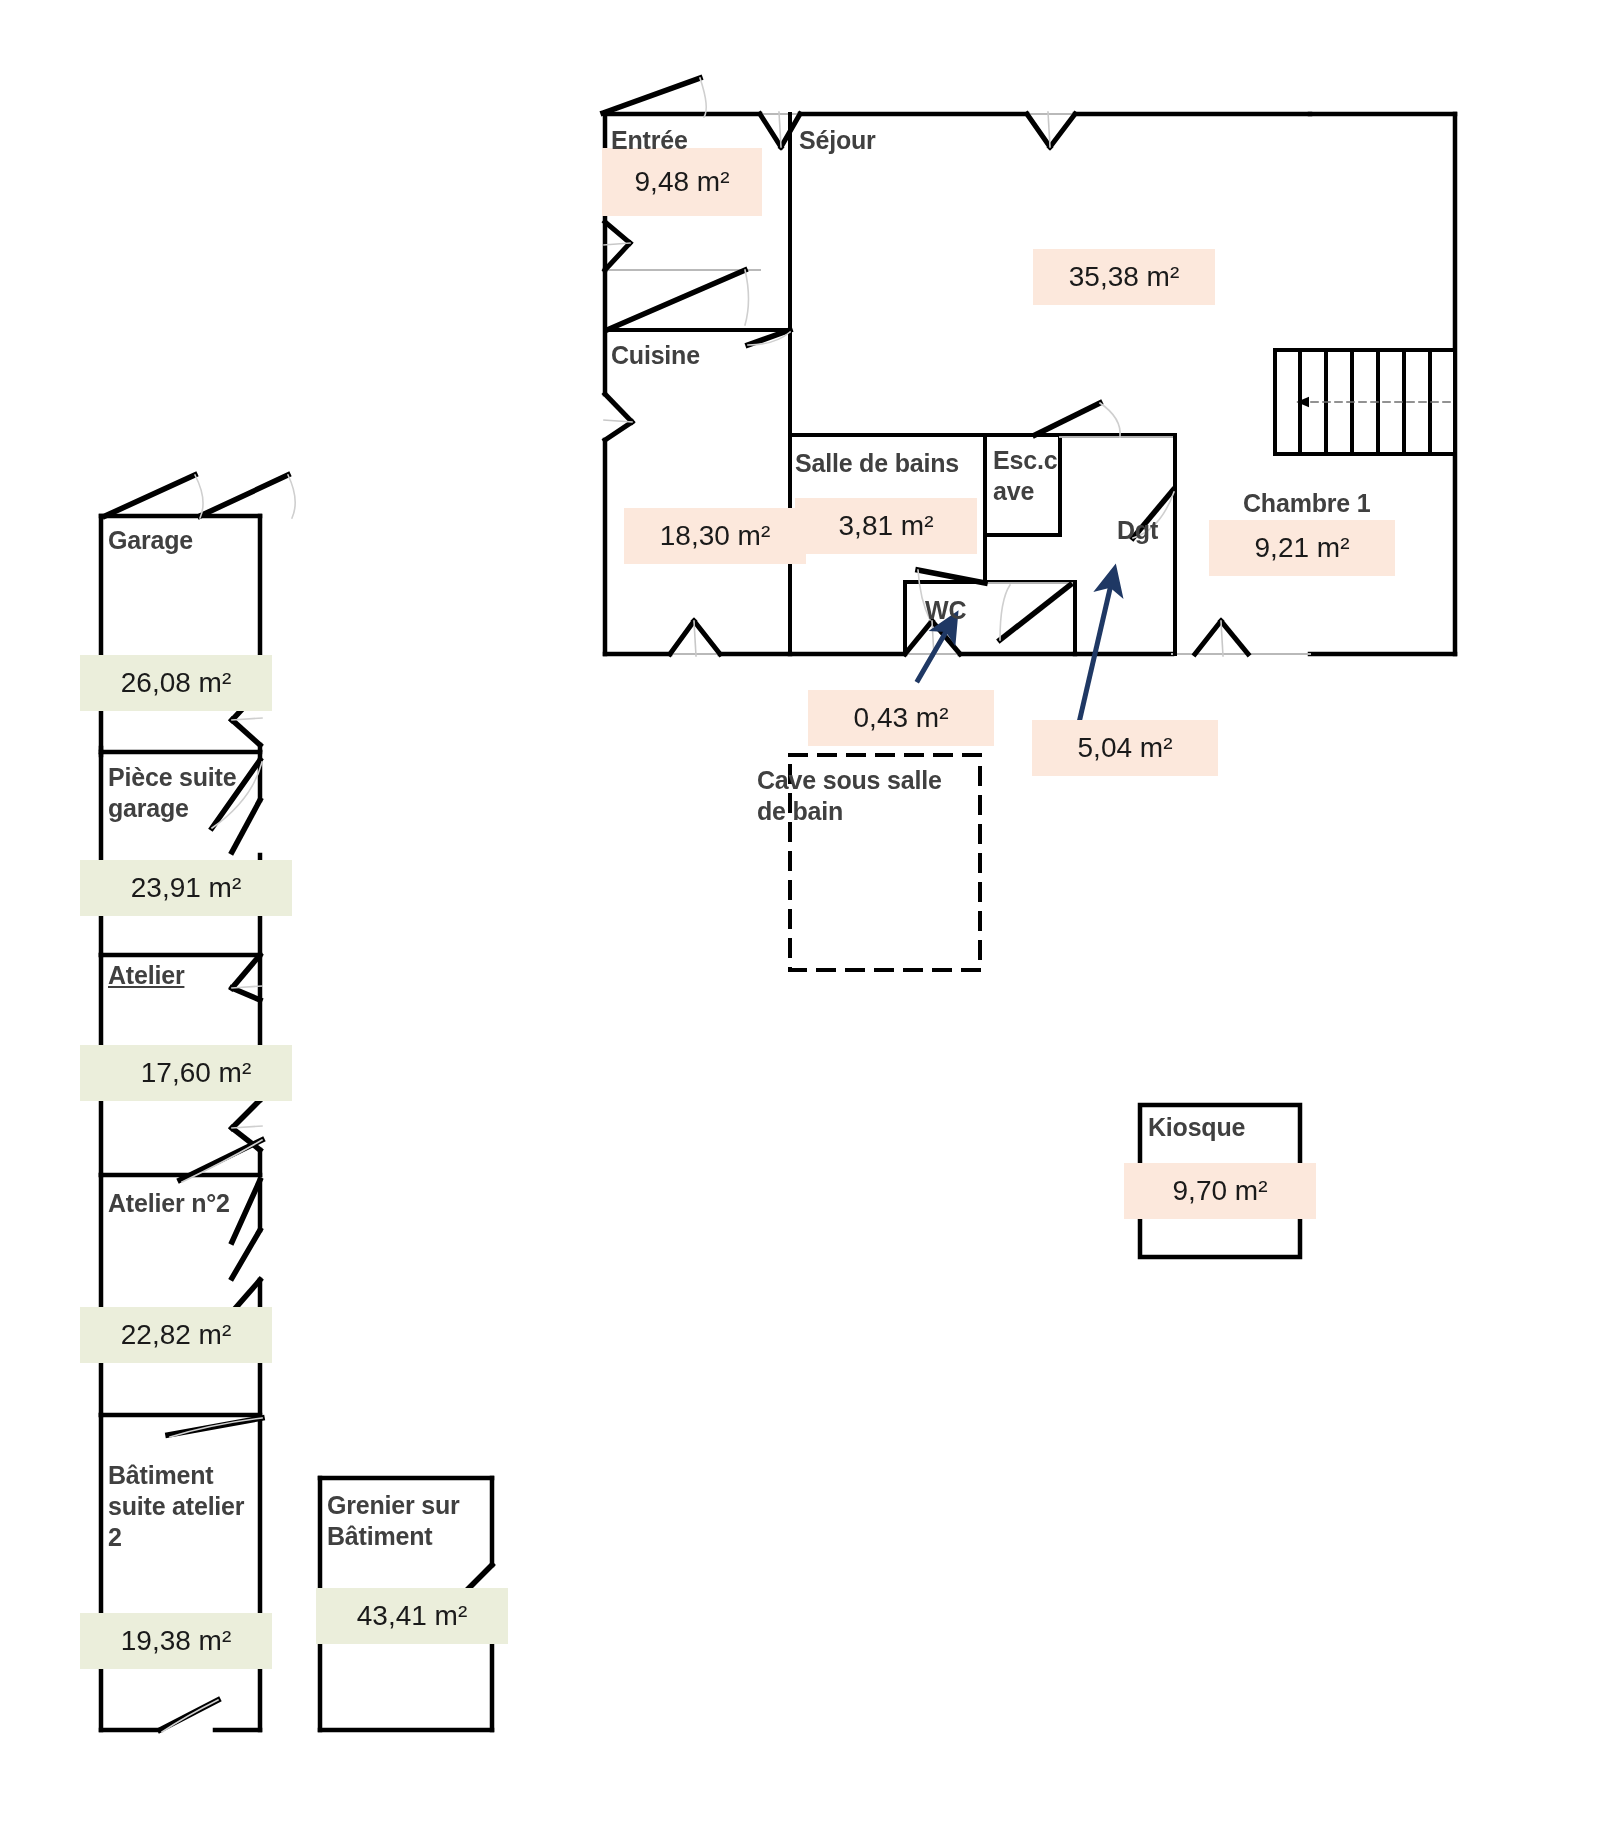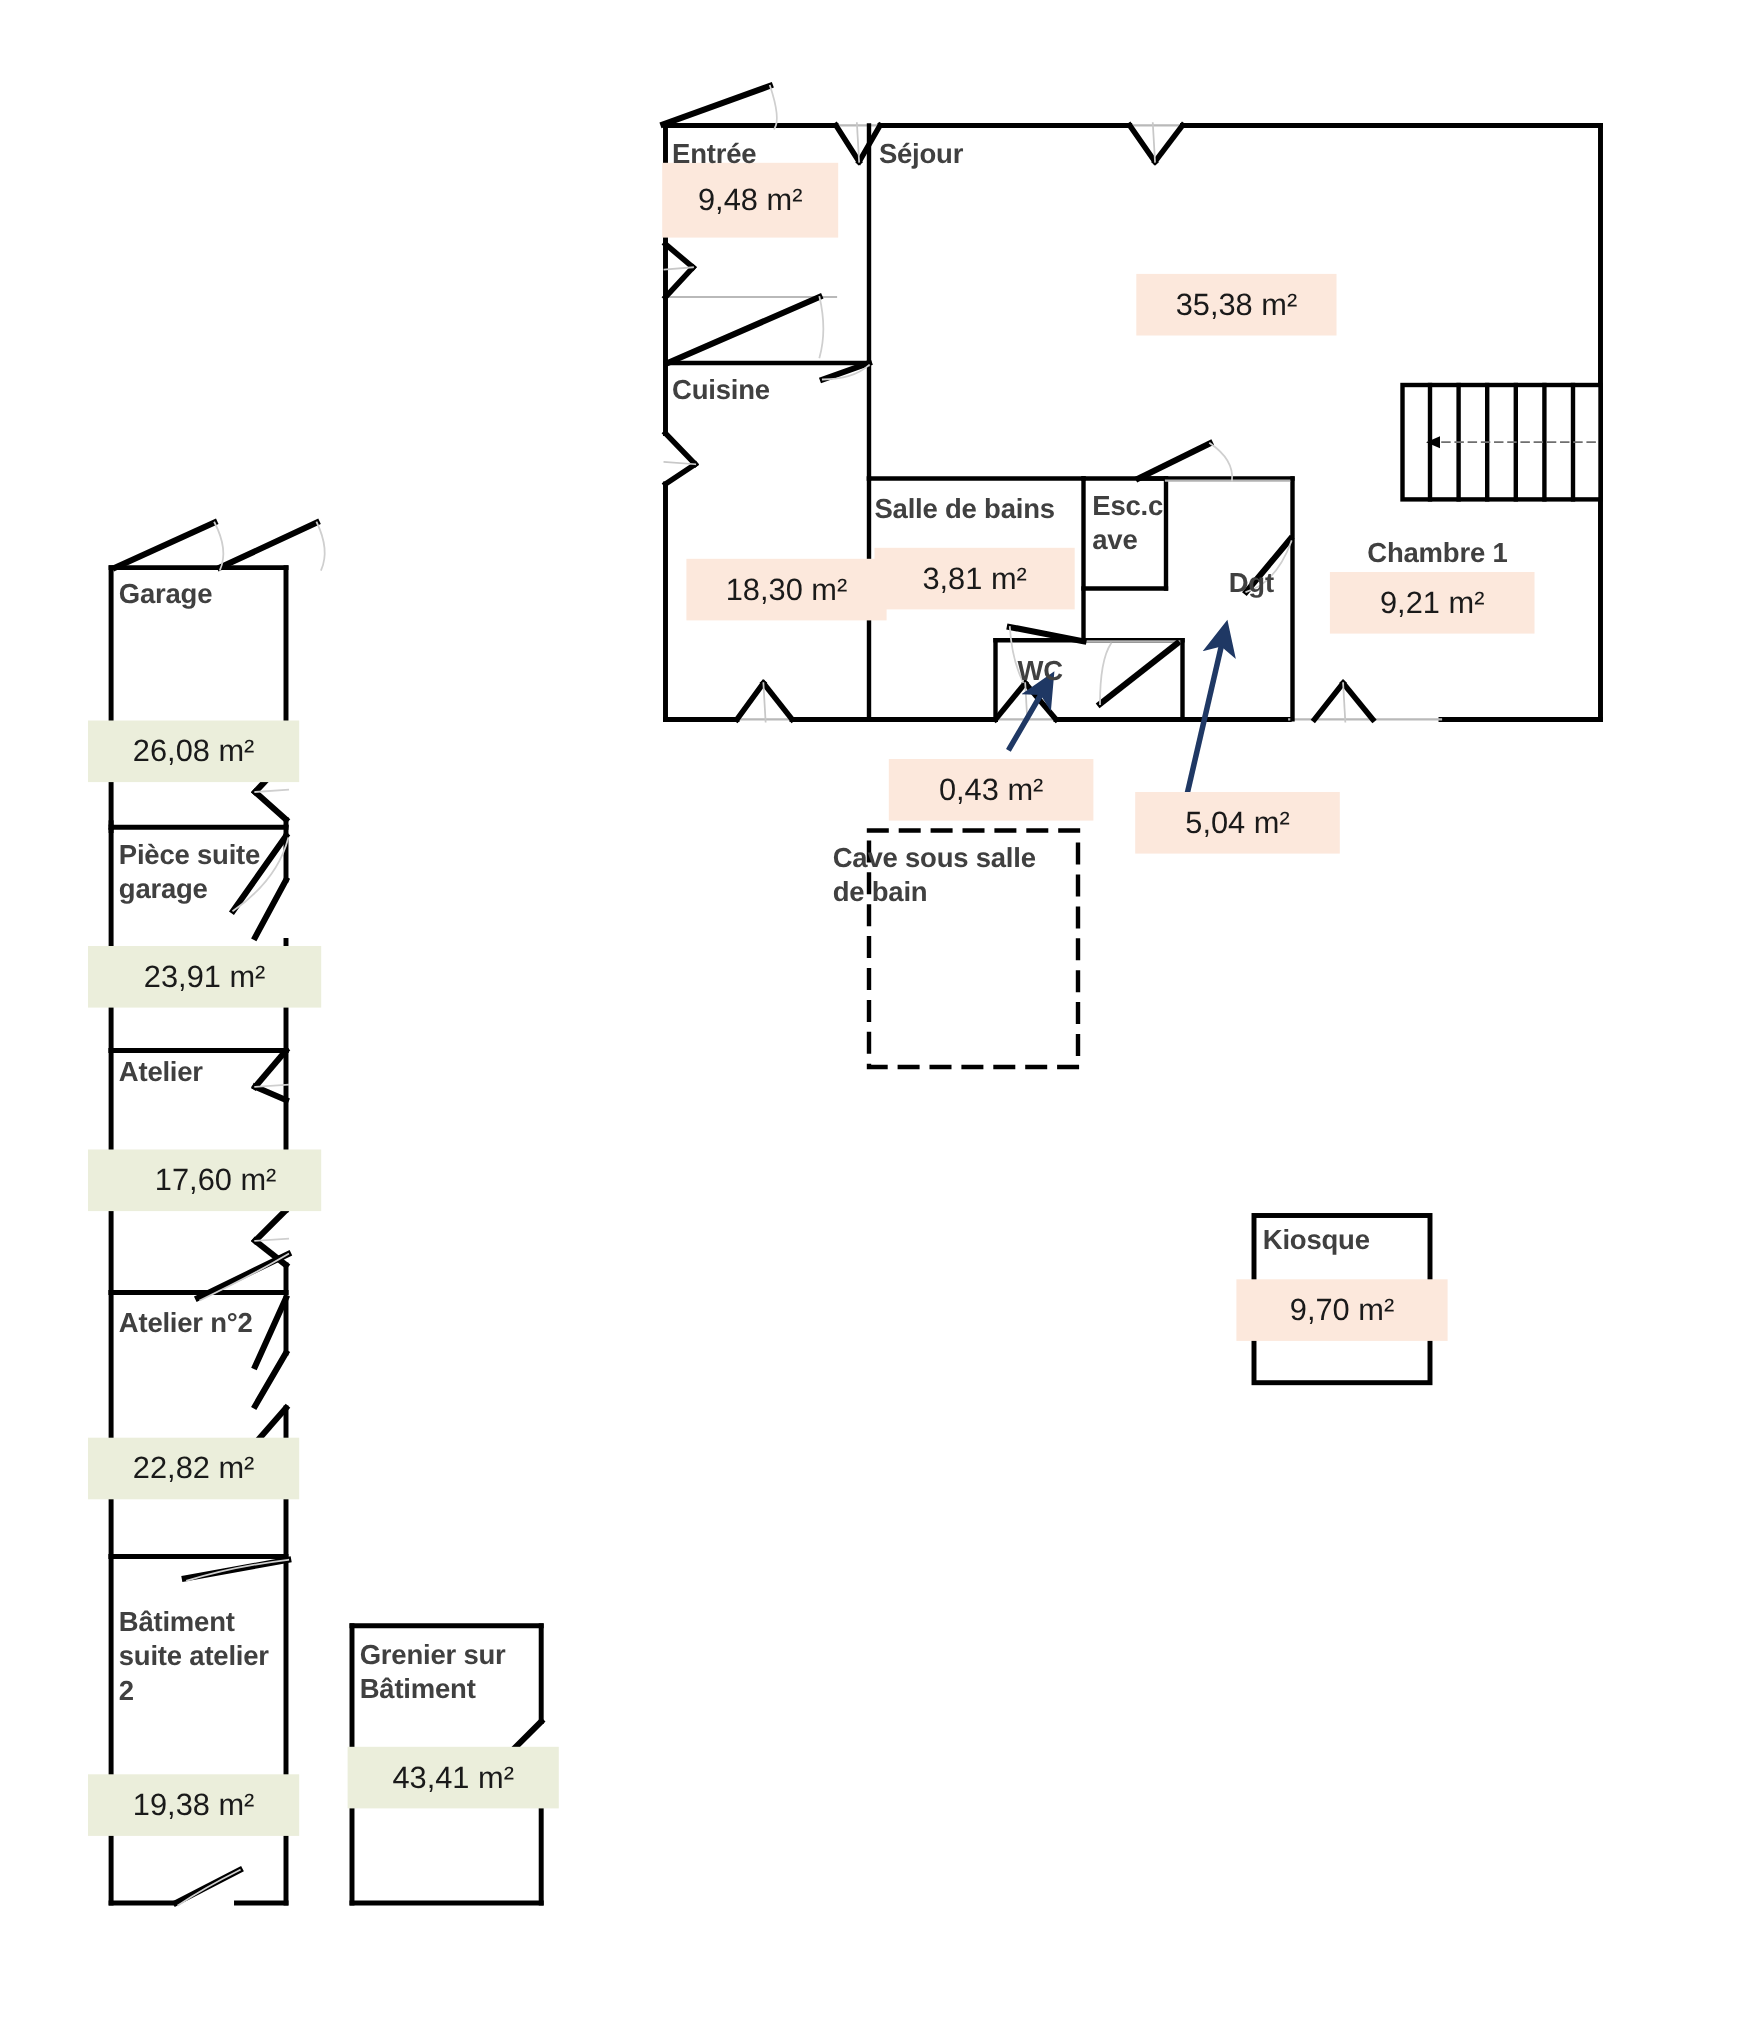--- a/index.html
+++ b/index.html
@@ -319,21 +319,21 @@
 <div class="lbl" style="left:925px;top:595px;">WC</div>
 
 <div class="lbl" style="left:757px;top:765px;">Cave sous salle
 de bain</div>
 
 <div class="lbl" style="left:108px;top:525px;">Garage</div>
 
 <div class="lbl" style="left:108px;top:762px;">Pièce suite
 garage</div>
 
-<div class="lbl" style="left:108px;top:960px;">Atelier</div>
+<div class="lbl" style="left:108px;top:960px;text-decoration:underline;">Atelier</div>
 
 <div class="lbl" style="left:108px;top:1188px;">Atelier n°2</div>
 
 <div class="lbl" style="left:108px;top:1460px;">Bâtiment
 suite atelier
 2</div>
 
 <div class="lbl" style="left:327px;top:1490px;">Grenier sur
 Bâtiment</div>
 

